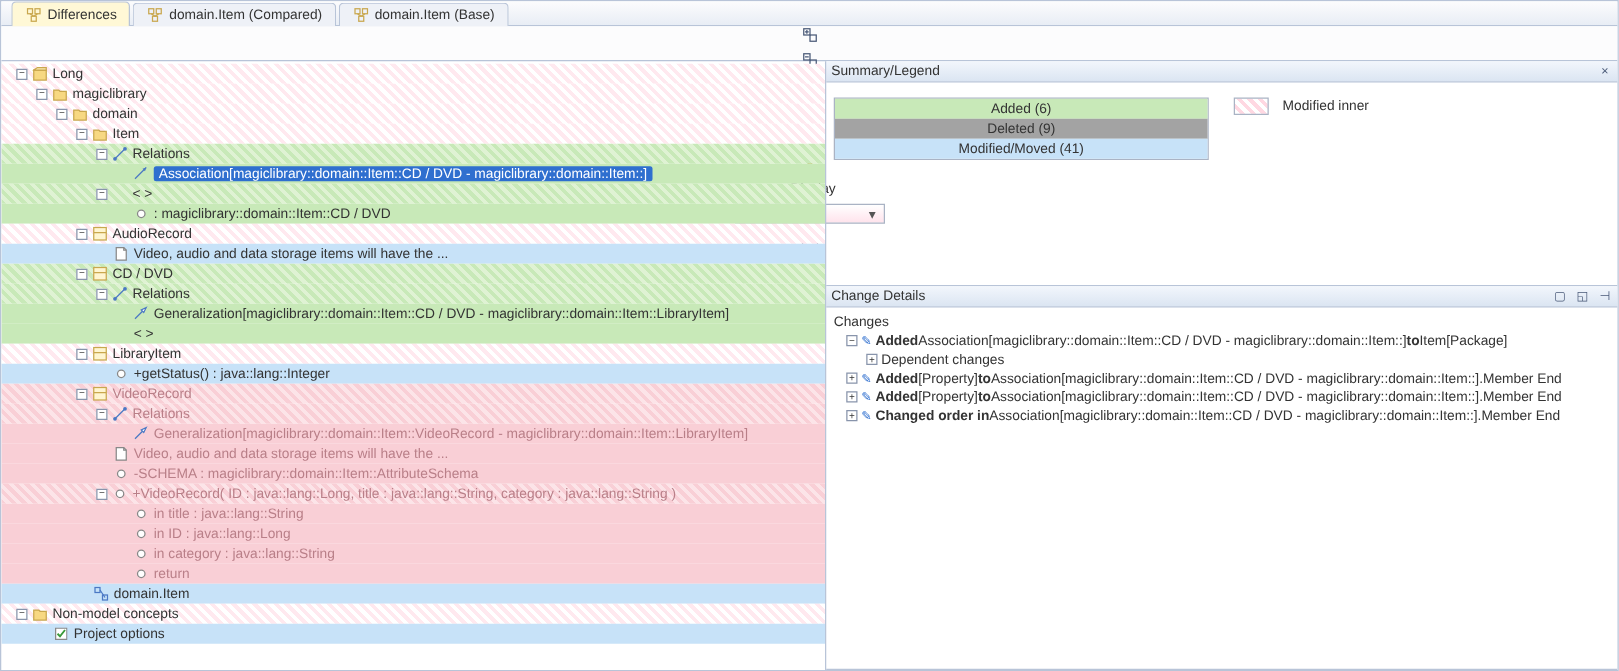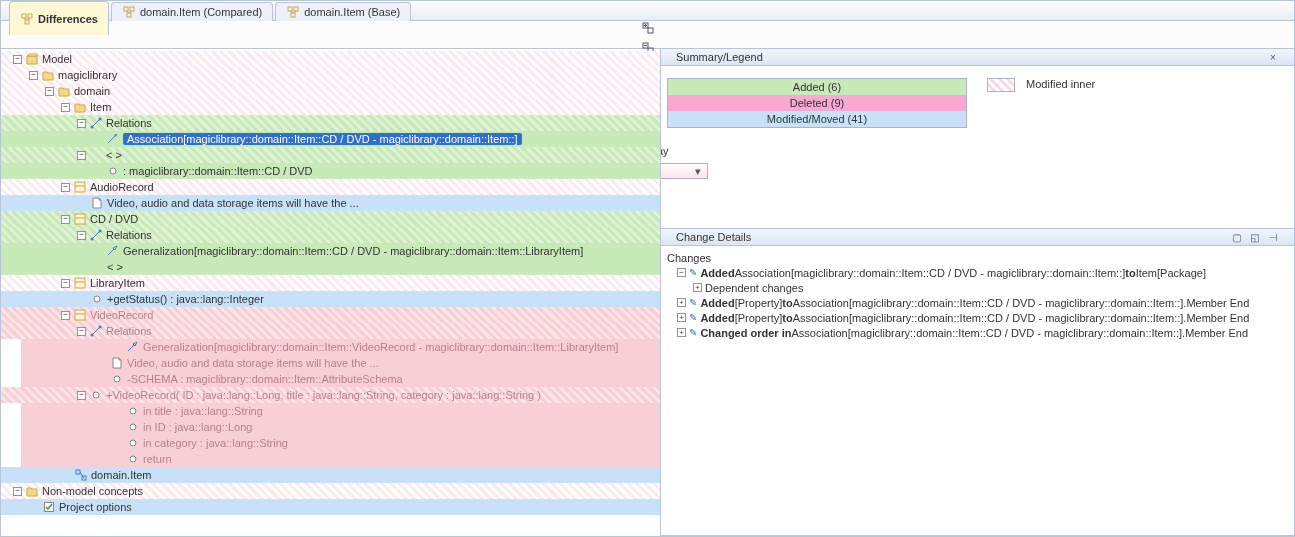--- a/index.html
+++ b/index.html
@@ -32,23 +32,23 @@
     border-top-left-radius: 4px;
     border-top-right-radius: 4px;
     margin-right: 2px;
     background: #eef1f7;
     height: 19px;
     margin-top: 1px;
     cursor: pointer;
   }
   .tab.active {
     background: #fff8d6;
-    font-weight: bold;
+    font-weight: normal;
     margin-top: 0;
-    height: 34px;
+    height: 20px;
   }
   .tab-icon {
     width: 14px;
     height: 14px;
     display: inline-flex;
     align-items: center;
     justify-content: center;
   }
   
   .toolbar {
@@ -136,21 +136,21 @@
     margin-right: 3px;
     display: inline-flex;
     align-items: center;
     justify-content: center;
     font-size: 10px;
   }
   .row-added { background: #c8e9b8; }
   .row-added-hatch {
     background: repeating-linear-gradient(45deg,#c8e9b8,#c8e9b8 3px,#dff2d3 3px,#dff2d3 6px);
   }
-  .row-deleted { background: #f9cfd6; margin-left: 20px; }
+  .row-deleted { background: #f9cfd6; }
   .row-deleted-hatch {
     background: repeating-linear-gradient(45deg,#f9cfd6,#f9cfd6 3px,#fce4e8 3px,#fce4e8 6px);
   }
   .row-modified { background: #c7e2f8; }
   .row-modinner-hatch {
     background: repeating-linear-gradient(45deg,#ffffff,#ffffff 3px,#ffe9ef 3px,#ffe9ef 6px);
   }
   .sel {
     background: #2f6fcf !important;
     color: #fff;
@@ -160,21 +160,21 @@
   .del-text { color: #b97f88; }
   
   .panel {
     border-bottom: 1px solid #b8c4d8;
     display: flex;
     flex-direction: column;
   }
   .panel-header {
     background: linear-gradient(#f2f6fc,#dbe5f2);
     border-bottom: 1px solid #b8c4d8;
-    padding: 2px 15px;
+    padding: 2px 4px;
     display: flex;
     align-items: center;
   }
   .panel-header .spacer { flex: 1; }
   .panel-body { padding: 4px 6px; overflow: auto; }
   .legend-box {
     border: 1px solid #aab3c4;
     font-size: 11px;
     width: 300px;
   }
@@ -187,21 +187,21 @@
     background: #fff;
     padding: 0 6px;
     position: relative;
     top: -1px;
   }
   .legend-row {
     text-align: center;
     padding: 2px 0;
   }
   .legend-added { background: #c8e9b8; }
-  .legend-deleted { background: #f9a8d4; }
+  .legend-deleted { background: #a3a3a3; }
   .legend-modified { background: #c7e2f8; }
   .legend-swatch {
     display: inline-block;
     width: 28px; height: 14px;
     border: 1px solid #aab3c4;
     vertical-align: middle;
     margin-right: 8px;
   }
   .swatch-modinner {
     background: repeating-linear-gradient(45deg,#ffffff,#ffffff 3px,#ffd8e2 3px,#ffd8e2 6px);
@@ -337,21 +337,21 @@
     <div class="tree" id="tree">
         <div class="node row-modinner-hatch">
           <span class="indent" style="width: 12px;"></span>
           <span class="toggle">−</span>
           <span class="nicon">
             <svg width="12" height="12">
               <polygon points="1,3 11,3 11,11 1,11" fill="#f7d882" stroke="#c9a74e"></polygon>
               <polygon points="1,3 4,1 11,1 11,3" fill="#fbeab3" stroke="#c9a74e"></polygon>
             </svg>
           </span>
-          <span>Model</span>
+          <span>Long</span>
         </div>
         <div class="node row-modinner-hatch">
           <span class="indent" style="width: 28px;"></span>
           <span class="toggle">−</span>
           <span class="nicon">
             <svg width="12" height="12">
               <polygon points="1,3 5,3 6,4 11,4 11,11 1,11" fill="#f7d882" stroke="#c9a74e"></polygon>
             </svg>
           </span>
           <span>magiclibrary</span>

